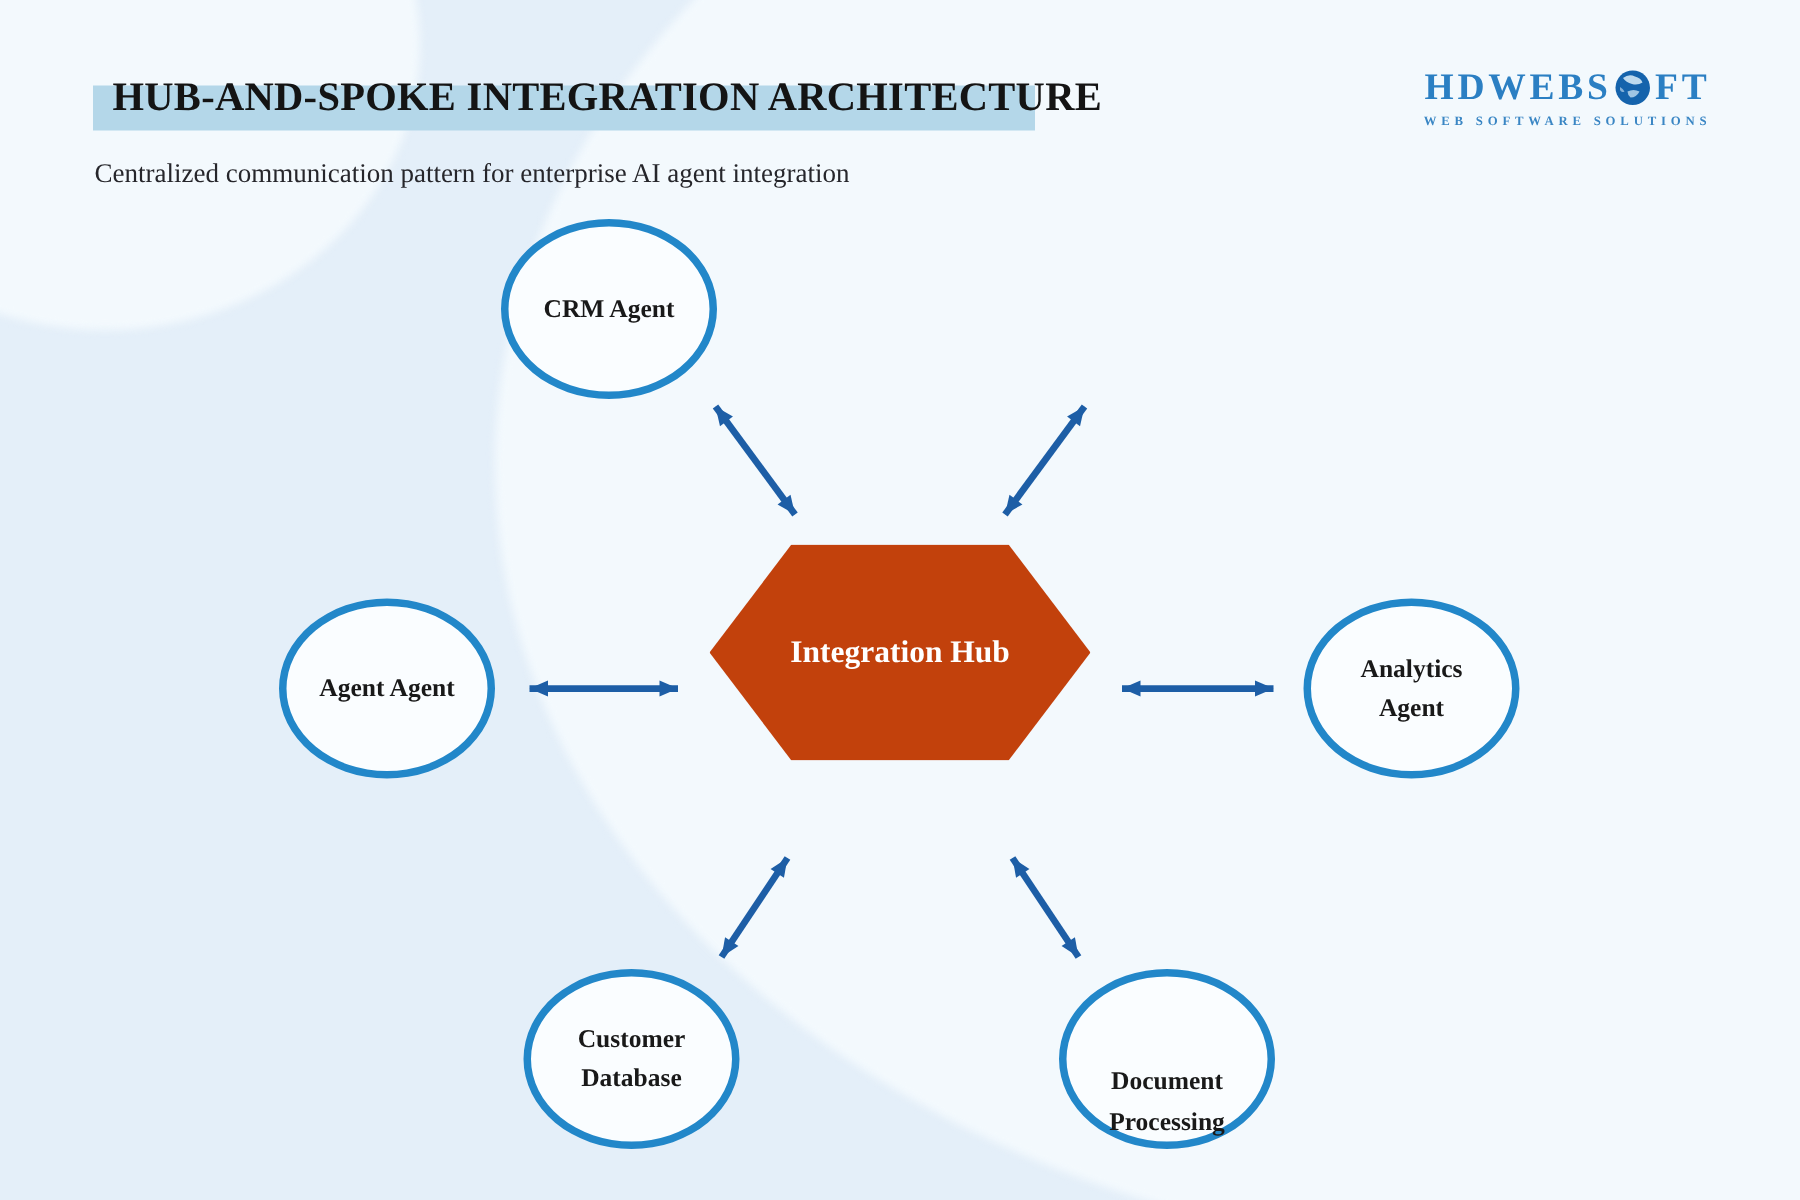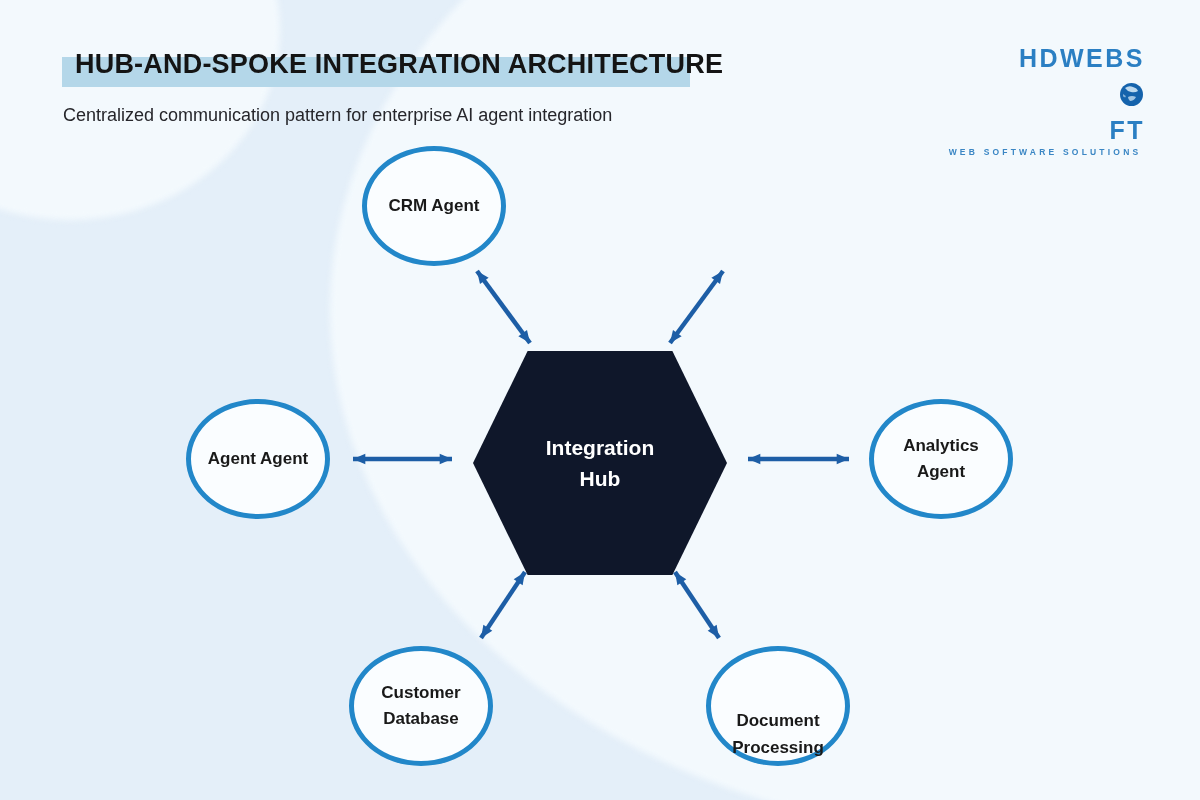--- a/index.html
+++ b/index.html
@@ -4,20 +4,21 @@
 <style>
   html, body { margin: 0; padding: 0; }
   body { font-family: "Liberation Sans", sans-serif; }
 
   #canvas {
     position: relative;
     width: 1200px;
     height: 800px;
     background: #e4eff9;
     overflow: hidden;
+    font-family: Liberation Serif, serif;
   }
 
   
   .blob {
     position: absolute;
     border-radius: 50%;
     background: #f3f9fd;
     filter: blur(3px);
   }
   .blob-main { left: 330px; top: -220px; width: 1400px; height: 1060px; }
@@ -53,49 +54,48 @@
     left: 945px; top: 46px;
     width: 200px;
     text-align: center;
     color: #2b7fc3;
     user-select: none;
   }
   .logo-row {
     display: flex;
     align-items: flex-end;
     justify-content: center;
-    gap: 11px;
+    gap: 1px;
     font-size: 25px;
     font-weight: 700;
     letter-spacing: 2.5px;
     line-height: 1;
-    flex-direction: column;
   }
   .logo-globe { display: inline-flex; margin: 0 1px; }
   .logo-tagline {
     margin-top: 4px;
     font-size: 8.5px;
     font-weight: 700;
     letter-spacing: 3.2px;
     color: #3a86c4;
     white-space: nowrap;
   }
 
   
   svg.connectors {
     position: absolute;
     left: 0; top: 0;
     pointer-events: none;
   }
 
   .hub {
     position: absolute;
-    left: 473px; top: 351px;
-    width: 254px; height: 224px;
-    background: #0f172a;
+    left: 473px; top: 363px;
+    width: 254px; height: 144px;
+    background: #c2410c;
     clip-path: polygon(0% 50%, 21.5% 0%, 78.5% 0%, 100% 50%, 78.5% 100%, 21.5% 100%);
     display: flex;
     align-items: center;
     justify-content: center;
   }
   .hub-label {
     width: 150px;
     text-align: center;
     color: #ffffff;
     font-size: 21px;
@@ -115,21 +115,21 @@
   }
   .node-label {
     width: 112px;
     text-align: center;
     color: #191919;
     font-size: 17px;
     font-weight: 700;
     line-height: 1.55;
   }
 
-  .node-crm      { left: 362px; top: 146px; }
+  .node-crm      { left: 334px; top: 146px; }
   .node-analytics{ left: 706px; top: 146px; }
   .node-email    { left: 186px; top: 399px; }
   .node-database { left: 869px; top: 399px; }
   .node-customer { left: 349px; top: 646px; }
   .node-document { left: 706px; top: 646px; align-items: flex-end; }
 </style>
 </head>
 <body>
 
 <div id="canvas">

